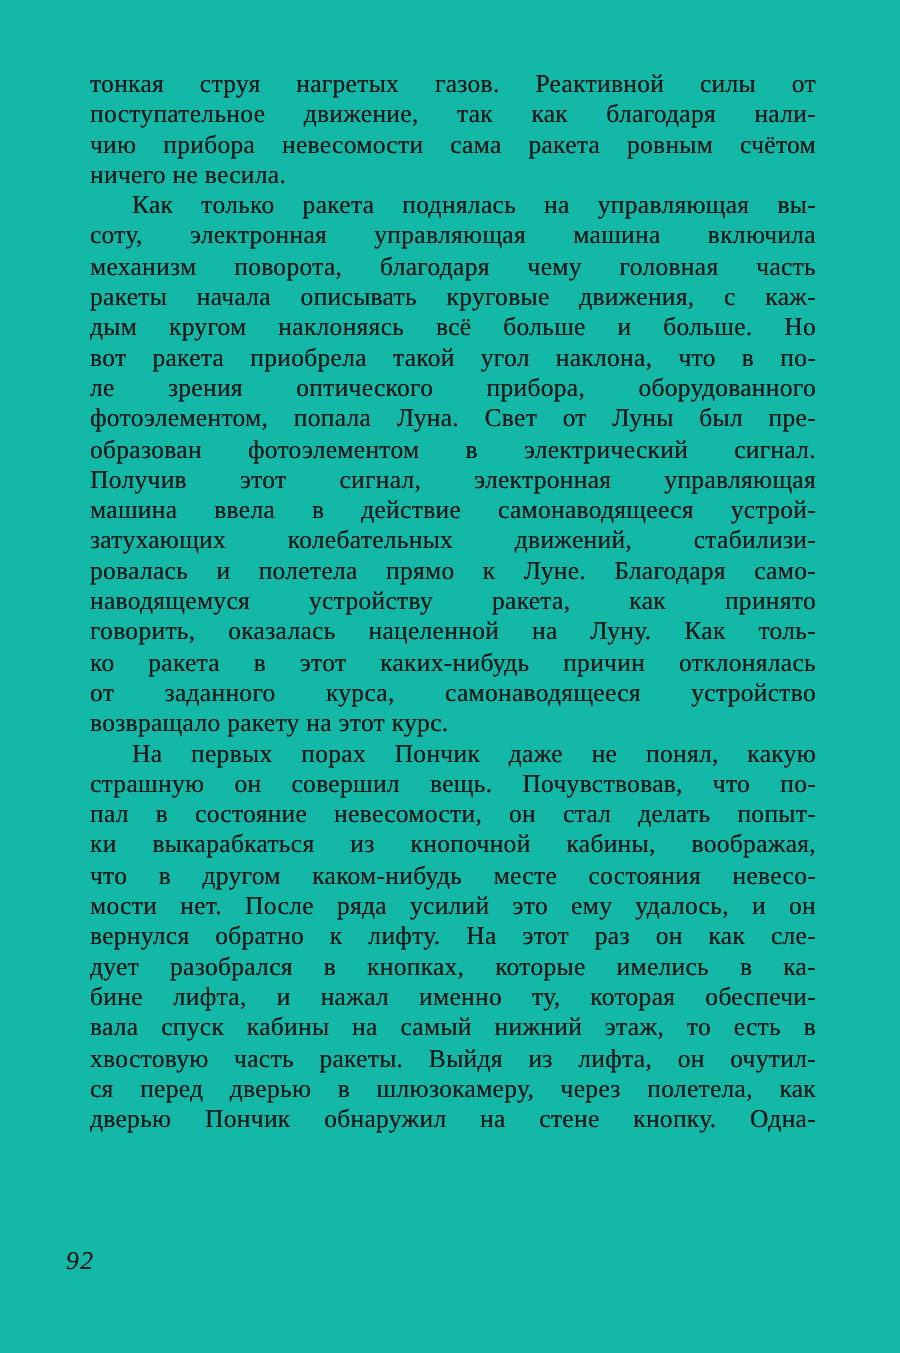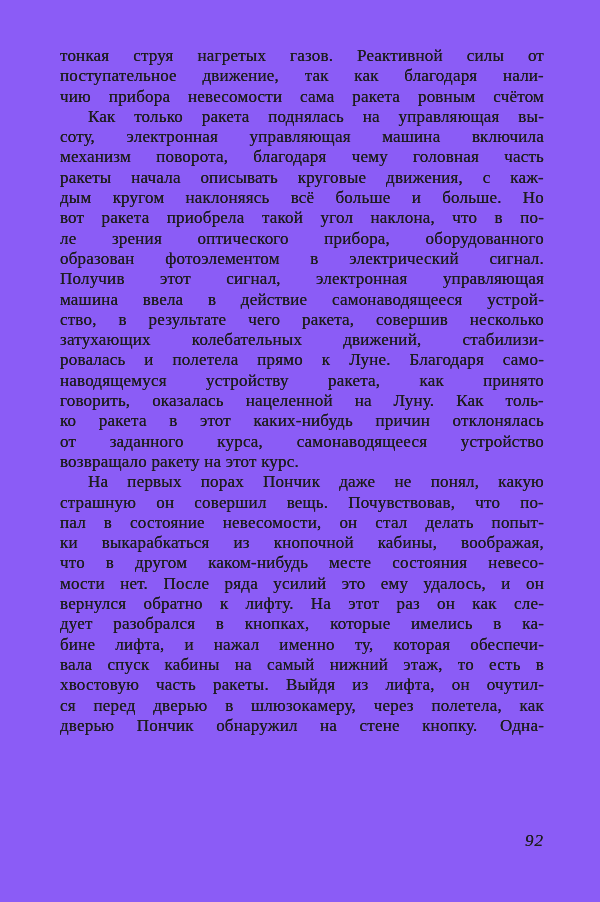--- a/index.html
+++ b/index.html
@@ -36,49 +36,50 @@
   .line.lastline {
     text-align: left;
     text-align-last: left;
     -moz-text-align-last: left;
   }
   .line.indent {
     padding-left: 28px;
   }
   .page-number {
     position: absolute;
-    left: 60px;
+    left: 44px;
     top: 831px;
     width: 484px;
-    text-align: right;
+    text-align: left;
     font-size: 17px;
     font-style: italic;
     letter-spacing: 1px;
     text-shadow: 0 0 0.4px currentColor;
   }
 </style>
 </head>
 <body>
 
-<div class="page" style="background: #8b5cf6; color: rgb(29, 29, 29); text-decoration: underline;">
+<div class="page" style="background: #14b8a6; color: rgb(29, 29, 29); text-decoration: underline;">
   <div class="text-block">
       <div class="line">тонкая струя нагретых газов. Реактивной силы от</div>
       <div class="line">поступательное движение, так как благодаря нали-</div>
       <div class="line">чию прибора невесомости сама ракета ровным счётом</div>
+      <div class="line lastline">ничего не весила.</div>
       <div class="line indent">Как только ракета поднялась на управляющая вы-</div>
       <div class="line">соту, электронная управляющая машина включила</div>
       <div class="line">механизм поворота, благодаря чему головная часть</div>
       <div class="line">ракеты начала описывать круговые движения, с каж-</div>
       <div class="line">дым кругом наклоняясь всё больше и больше. Но</div>
       <div class="line">вот ракета приобрела такой угол наклона, что в по-</div>
       <div class="line">ле зрения оптического прибора, оборудованного</div>
+      <div class="line">фотоэлементом, попала Луна. Свет от Луны был пре-</div>
       <div class="line">образован фотоэлементом в электрический сигнал.</div>
       <div class="line">Получив этот сигнал, электронная управляющая</div>
       <div class="line">машина ввела в действие самонаводящееся устрой-</div>
-      <div class="line">ство, в результате чего ракета, совершив несколько</div>
       <div class="line">затухающих колебательных движений, стабилизи-</div>
       <div class="line">ровалась и полетела прямо к Луне. Благодаря само-</div>
       <div class="line">наводящемуся устройству ракета, как принято</div>
       <div class="line">говорить, оказалась нацеленной на Луну. Как толь-</div>
       <div class="line">ко ракета в этот каких-нибудь причин отклонялась</div>
       <div class="line">от заданного курса, самонаводящееся устройство</div>
       <div class="line lastline">возвращало ракету на этот курс.</div>
       <div class="line indent">На первых порах Пончик даже не понял, какую</div>
       <div class="line">страшную он совершил вещь. Почувствовав, что по-</div>
       <div class="line">пал в состояние невесомости, он стал делать попыт-</div>

